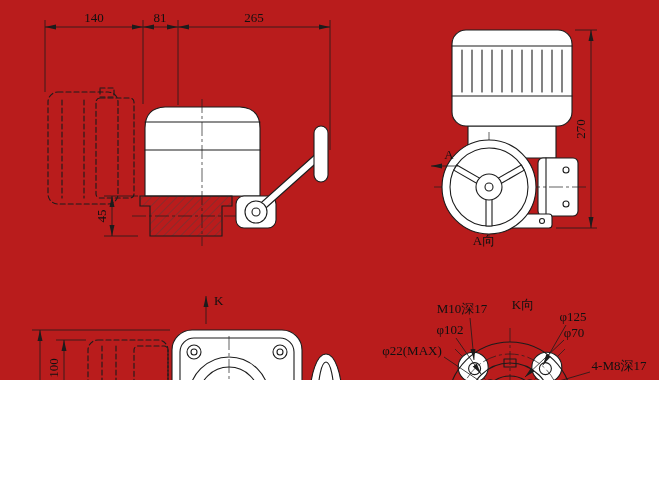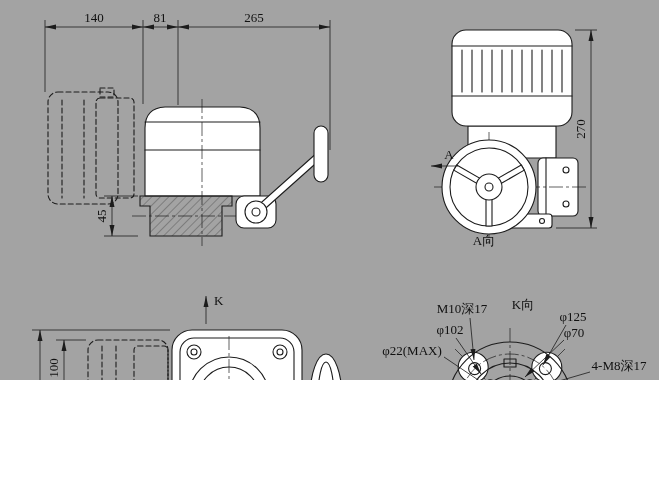--- a/index.html
+++ b/index.html
@@ -1,16 +1,16 @@
 <!DOCTYPE html>
 <html><head>
 <meta charset="utf-8">
 <style>
   html,body{margin:0;padding:0;background:#fff;}
-  .stage{position:relative;width:659px;height:380px;background:#a3a3a3;overflow:hidden;
+  .stage{position:relative;width:659px;height:380px;background:#b91c1c;overflow:hidden;
          font-family:"Liberation Serif","DejaVu Serif",serif;}
   svg{display:block;}
   .ln{stroke:#1c1c1c;stroke-width:1.1;fill:none;stroke-linecap:round;stroke-linejoin:round;}
   .fw{fill:#ffffff;}
   .dash{stroke-dasharray:5 3;}
   .cl{stroke:#1c1c1c;stroke-width:0.7;fill:none;stroke-dasharray:14 3 3 3;}
   .dim{stroke:#1c1c1c;stroke-width:0.8;fill:none;}
   .hatchfill{fill:url(#hatch);stroke:#1c1c1c;stroke-width:1.1;}
   text.dt{font-family:"Liberation Serif","DejaVu Serif",serif;font-size:13px;fill:#111;}
 </style>

